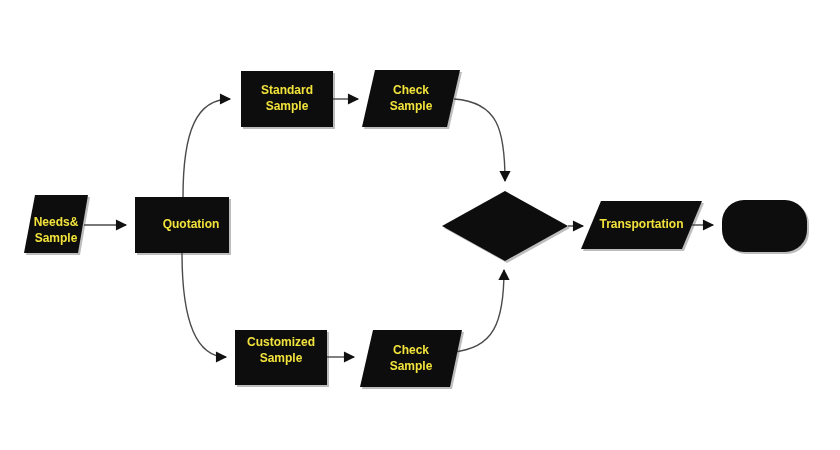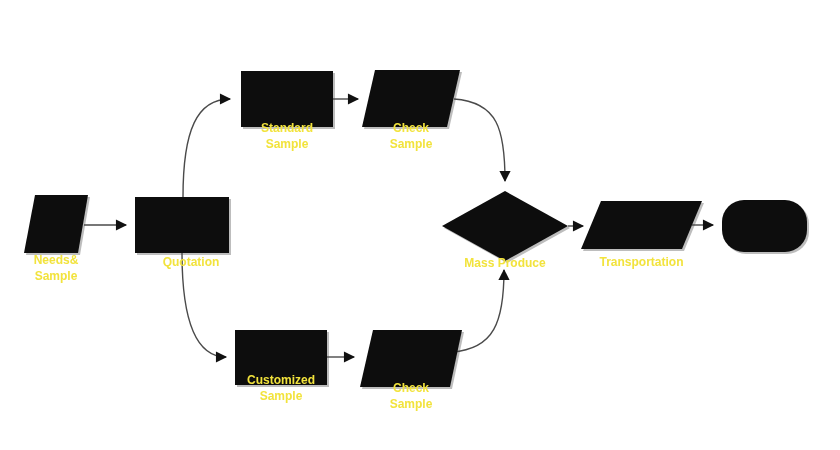--- a/index.html
+++ b/index.html
@@ -26,21 +26,20 @@
     display: flex;
     align-items: center;
     justify-content: center;
     text-align: center;
     color: #F2E33C;
     font-size: 12px;
     font-weight: bold;
     line-height: 1.3;
     white-space: pre-line;
     pointer-events: none;
-    margin-top: 38px;
   }
 </style>
 </head>
 <body>
 
 <div class="stage">
 
   <svg width="840" height="450" viewBox="0 0 840 450">
     <defs>
       <marker id="ah" viewBox="0 0 10 10" refX="9" refY="5" markerWidth="9" markerHeight="8" orient="auto-start-reverse">
@@ -89,16 +88,15 @@
 Sample</div>
   <div class="node-label" style="left:135px; top:197px; width:112px;  height:56px;">Quotation</div>
   <div class="node-label" style="left:241px; top:71px;  width:92px;  height:56px;">Standard
 Sample</div>
   <div class="node-label" style="left:362px; top:70px;  width:98px;  height:57px;">Check
 Sample</div>
   <div class="node-label" style="left:235px; top:330px; width:92px;  height:41px;">Customized
 Sample</div>
   <div class="node-label" style="left:360px; top:330px; width:102px; height:57px;">Check
 Sample</div>
-  <div class="node-label" style="left:442px; top:191px; width:126px; height:70px;">Mass Produce</div>
   <div class="node-label" style="left:581px; top:201px; width:121px; height:48px;text-align:right;">Transportation</div>
 
 </div>
 
 </body></html>

